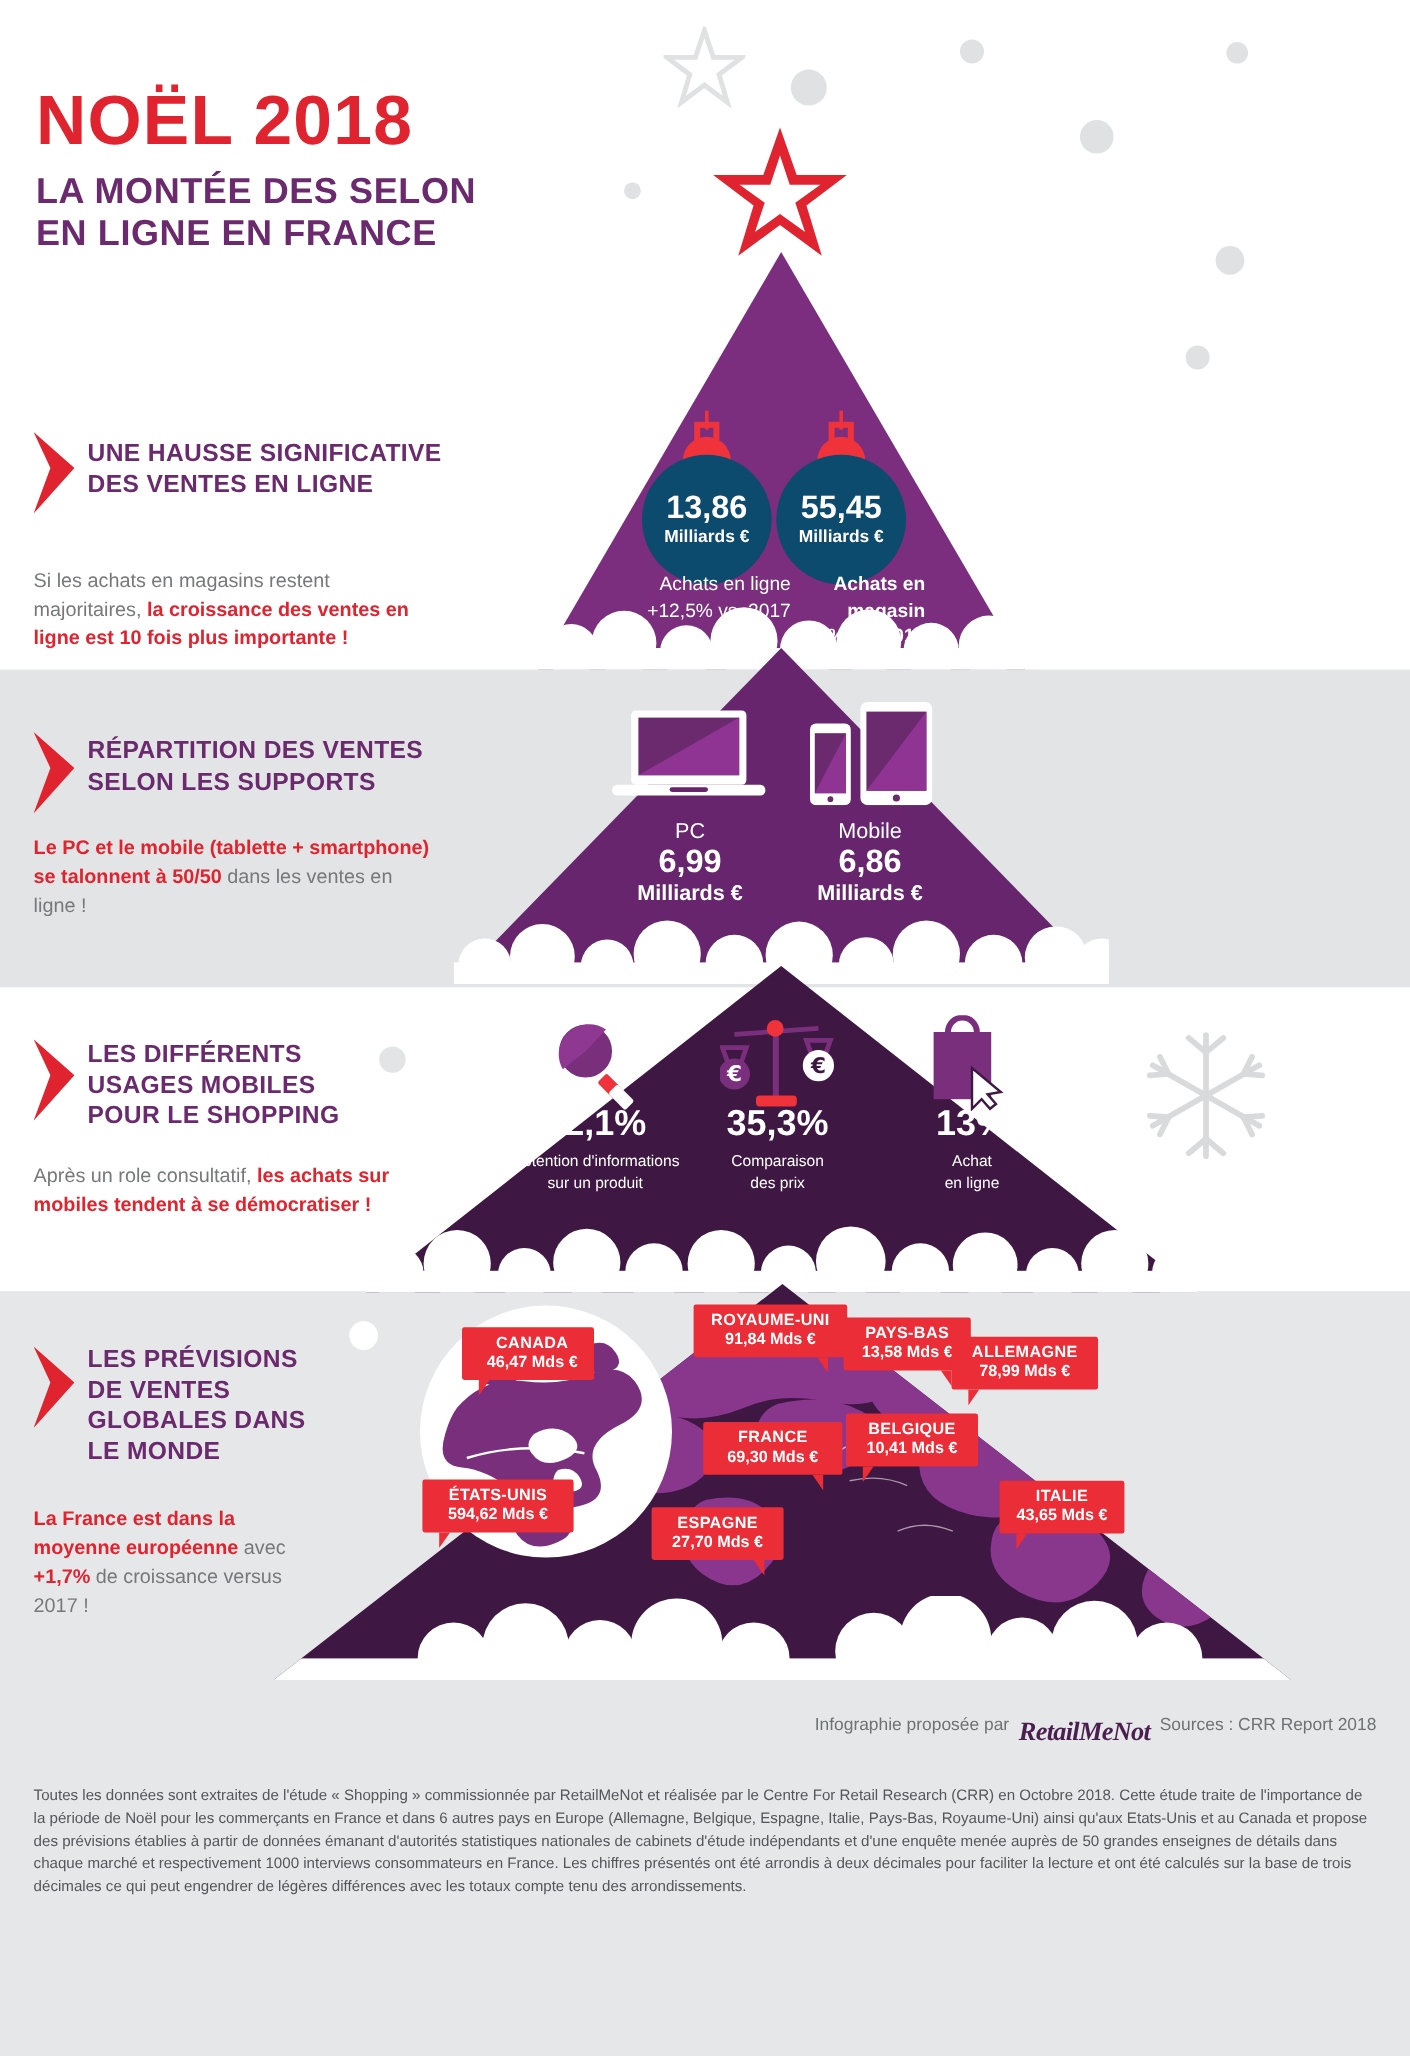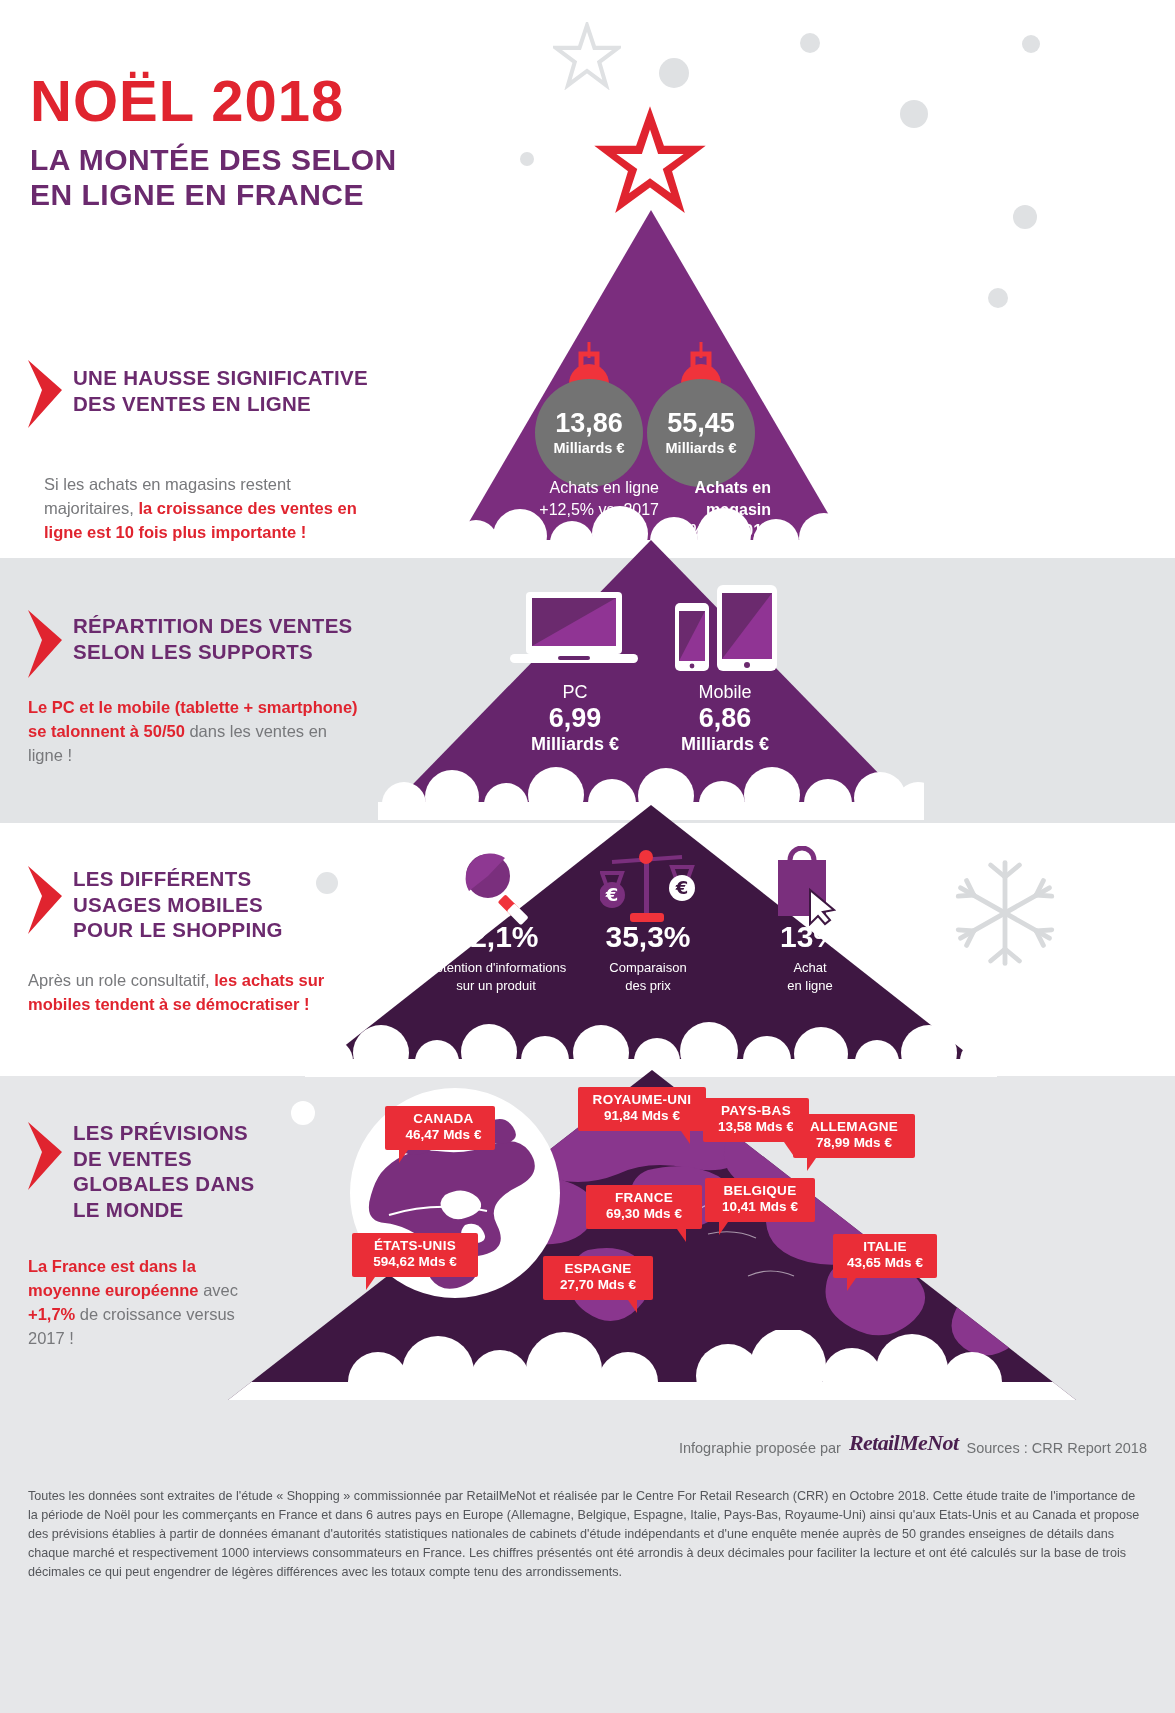--- a/index.html
+++ b/index.html
@@ -28,21 +28,21 @@
 
   
   .chev { position:absolute; width:34px; height:68px; }
 
   
   .sec-head { position:absolute; font-size:20.5px; font-weight:bold; color:#6b2a6e; line-height:1.25; letter-spacing:.3px; }
   .sec-body { position:absolute; font-size:16.5px; line-height:1.45; color:#77787b; width:330px; }
   .sec-body b { color:#e0242f; }
 
   
-  .ball { position:absolute; border-radius:50%; background:#737373; display:flex; flex-direction:column; align-items:center; justify-content:center; }
+  .ball { position:absolute; border-radius:50%; background:#0c4a6e; display:flex; flex-direction:column; align-items:center; justify-content:center; }
   .ball .big { font-size:27px; font-weight:bold; color:#fff; line-height:1; }
   .ball .small { font-size:14.5px; font-weight:bold; color:#fff; margin-top:3px; }
 
   .lab { position:absolute; text-align:right; color:#fff; font-size:16px; line-height:1.35; }
 
   
   .dev-num { position:absolute; text-align:center; color:#fff; }
   .dev-num .n1 { font-size:18px; }
   .dev-num .n2 { font-size:27px; font-weight:bold; line-height:1.15; }
   .dev-num .n3 { font-size:18px; font-weight:bold; }
@@ -53,21 +53,21 @@
   .use .t { font-size:13px; line-height:1.35; margin-top:6px; }
 
   
   .callout { position:absolute; background:#ea2d37; color:#fff; text-align:center;
              padding:5px 9px 6px; border-radius:2px; }
   .callout .c1 { font-size:13.5px; font-weight:bold; letter-spacing:.3px; line-height:1.2; }
   .callout .c2 { font-size:13.5px; font-weight:bold; line-height:1.25; }
   .callout .tail { position:absolute; width:0; height:0; border-left:9px solid #ea2d37; border-bottom:13px solid transparent; }
 
   
-  #credit { position:absolute; right:28px; top:1430px; display:flex; align-items:flex-end; gap:8px;
+  #credit { position:absolute; right:28px; top:1430px; display:flex; align-items:flex-start; gap:8px;
             color:#6f7173; font-size:14.5px; }
   #logo { font-family:"Liberation Serif", serif; font-style:italic; font-weight:bold;
           font-size:22px; color:#4a1f4f; letter-spacing:-.6px; }
   #legal { position:absolute; left:28px; top:1487px; width:1120px; font-size:12.6px;
            line-height:1.5; color:#54565a; }
 </style>
 </head>
 <body>
 
 <div class="band" id="band1"></div>
@@ -392,21 +392,21 @@
   <div class="tail" style="left:14px;bottom:-13px;"></div>
 </div>
 
 <svg class="chev" style="left:28px;top:360px;" viewBox="0 0 34 68">
   <polygon points="0,0 34,30 0,68 14,30" fill="#e0242f"></polygon>
 </svg>
 <div class="sec-head" style="left:73px;top:365px;width:340px;">
   <div>UNE HAUSSE SIGNIFICATIVE</div>
   <div>DES VENTES EN LIGNE</div>
 </div>
-<div class="sec-body" style="left:44px;top:473px;">
+<div class="sec-body" style="left:28px;top:473px;">
   <span>Si les achats en magasins restent majoritaires, </span><b>la croissance des ventes en ligne est 10 fois plus importante !</b>
 </div>
 
 <svg class="chev" style="left:28px;top:610px;" viewBox="0 0 34 68">
   <polygon points="0,0 34,30 0,68 14,30" fill="#e0242f"></polygon>
 </svg>
 <div class="sec-head" style="left:73px;top:613px;width:340px;">
   <div>RÉPARTITION DES VENTES</div>
   <div>SELON LES SUPPORTS</div>
 </div>

